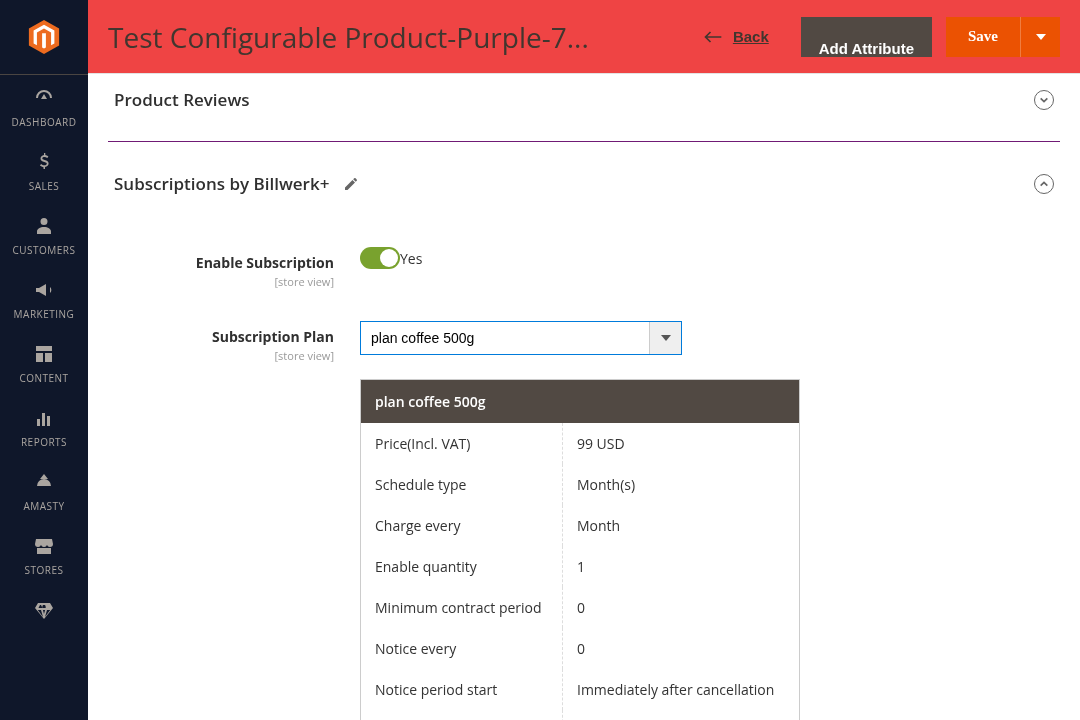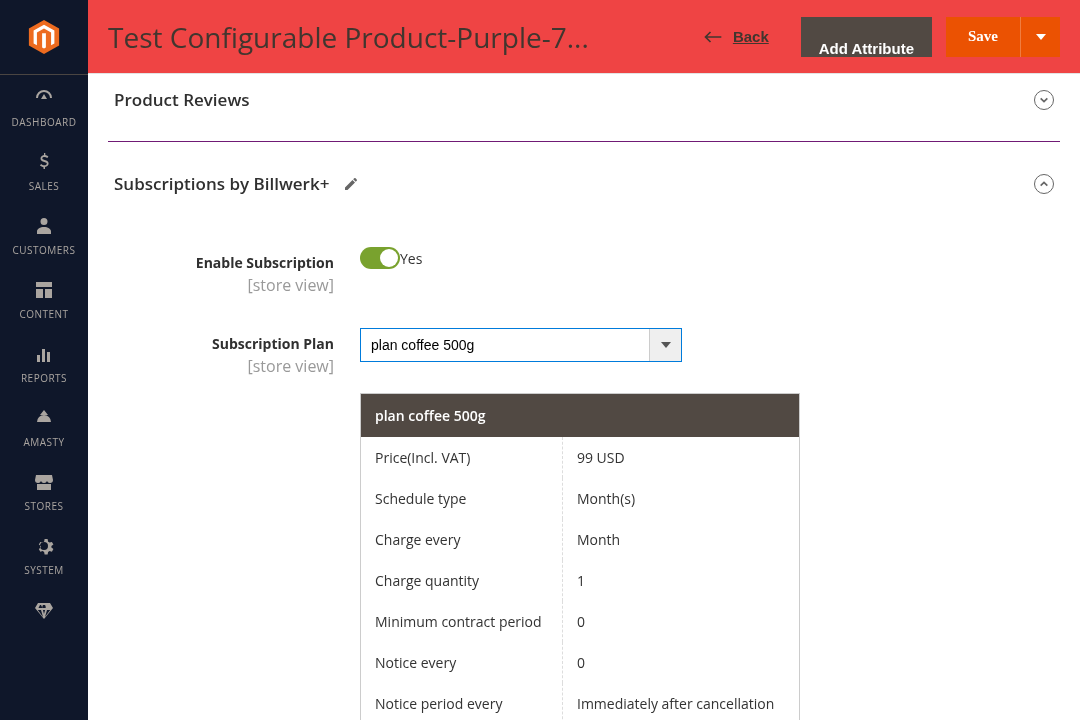--- a/index.html
+++ b/index.html
@@ -122,21 +122,21 @@
   
   .form-area { padding: 10px 6px 30px; }
   .form-row { display: flex; align-items: flex-start; padding: 16px 0; }
   .form-label-col {
     flex: 0 0 246px;
     text-align: right;
     padding-right: 26px;
     padding-top: 6px;
   }
   .form-label { font-size: 14px; font-weight: 700; color: #303030; margin-top: 32px; }
-  .form-scope { font-size: 16px; color: #999; display: block; margin-top: 2px; }
+  .form-scope { font-size: 11px; color: #999; display: block; margin-top: 2px; }
   .form-field-col { flex: 1; display:flex; align-items:center; }
 
   
   .toggle {
     position: relative;
     width: 40px; height: 22px;
     background: #79a22e;
     border-radius: 11px;
     display: inline-block;
   }
@@ -230,20 +230,28 @@
         <span class="nav-icon">
           <svg viewBox="0 0 22 22">
             <use href="#ic-person"></use>
           </svg>
         </span>
         <span class="nav-label">CUSTOMERS</span>
       </div>
       <div class="nav-item">
         <span class="nav-icon">
           <svg viewBox="0 0 22 22">
+            <use href="#ic-megaphone"></use>
+          </svg>
+        </span>
+        <span class="nav-label">MARKETING</span>
+      </div>
+      <div class="nav-item">
+        <span class="nav-icon">
+          <svg viewBox="0 0 22 22">
             <use href="#ic-layout"></use>
           </svg>
         </span>
         <span class="nav-label">CONTENT</span>
       </div>
       <div class="nav-item">
         <span class="nav-icon">
           <svg viewBox="0 0 22 22">
             <use href="#ic-bars"></use>
           </svg>
@@ -258,28 +266,20 @@
         </span>
         <span class="nav-label">AMASTY</span>
       </div>
       <div class="nav-item">
         <span class="nav-icon">
           <svg viewBox="0 0 22 22">
             <use href="#ic-storefront"></use>
           </svg>
         </span>
         <span class="nav-label">STORES</span>
-      </div>
-      <div class="nav-item">
-        <span class="nav-icon">
-          <svg viewBox="0 0 22 22">
-            <use href="#ic-gear"></use>
-          </svg>
-        </span>
-        <span class="nav-label">SYSTEM</span>
       </div>
       <div class="nav-item">
         <span class="nav-icon">
           <svg viewBox="0 0 22 22">
             <use href="#ic-diamond"></use>
           </svg>
         </span>
       </div>
     </div>
 </nav>
@@ -382,33 +382,33 @@
                 </tr>
                 <tr>
                   <td>Schedule type</td>
                   <td>Month(s)</td>
                 </tr>
                 <tr>
                   <td>Charge every</td>
                   <td>Month</td>
                 </tr>
                 <tr>
-                  <td>Charge quantity</td>
+                  <td>Enable quantity</td>
                   <td>1</td>
                 </tr>
                 <tr>
                   <td>Minimum contract period</td>
                   <td>0</td>
                 </tr>
                 <tr>
                   <td>Notice every</td>
                   <td>0</td>
                 </tr>
                 <tr>
-                  <td>Notice period every</td>
+                  <td>Notice period start</td>
                   <td>Immediately after cancellation</td>
                 </tr>
                 <tr>
                   <td>Include setup fee</td>
                   <td>Inactive</td>
                 </tr>
               </tbody>
           </table>
         </div>
 

